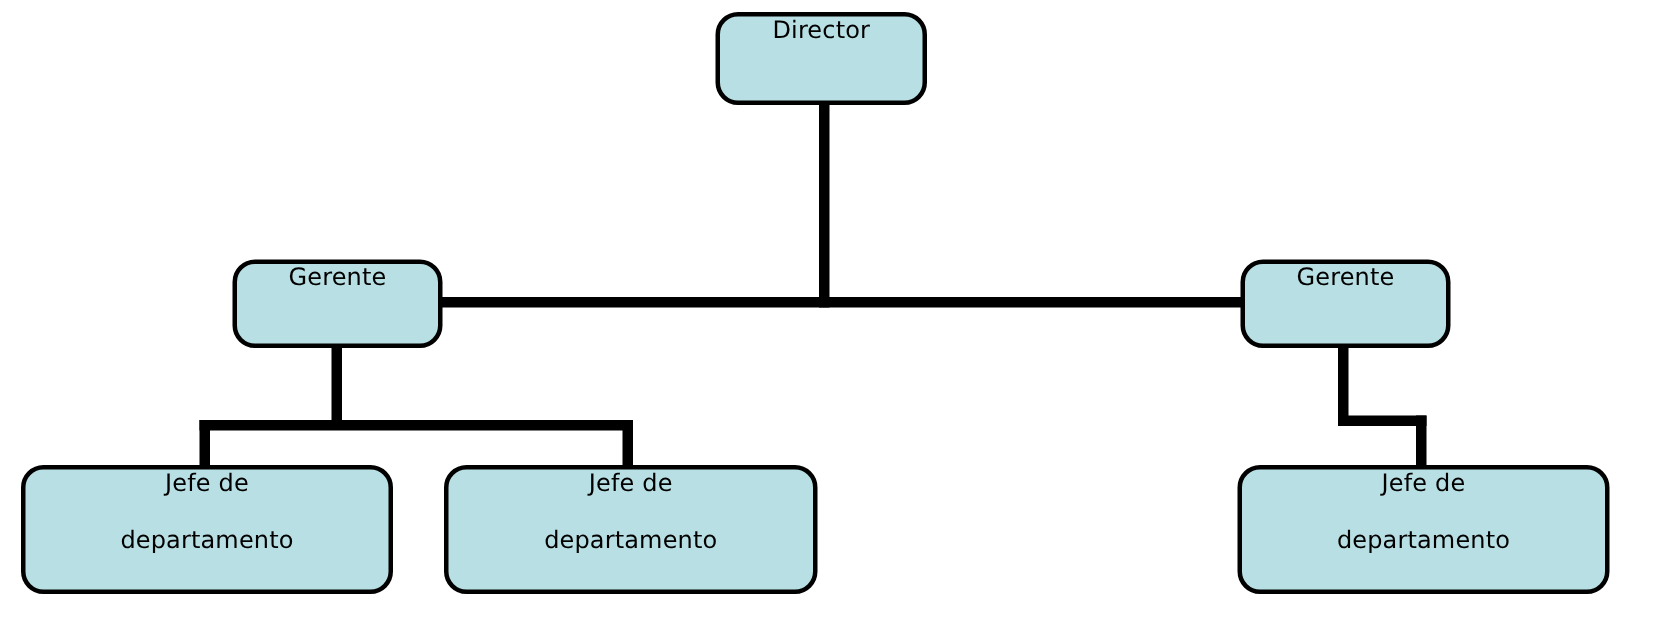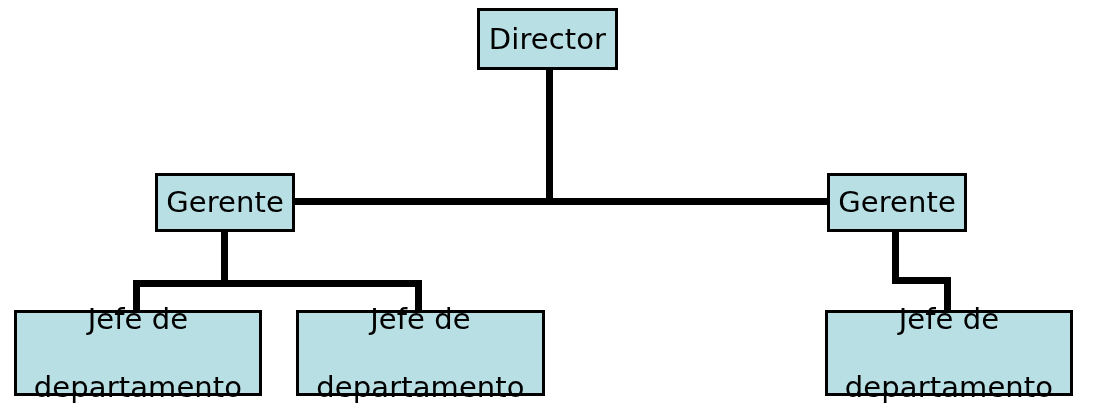--- a/index.html
+++ b/index.html
@@ -13,27 +13,26 @@
     height: 413px;
     background: #ffffff;
     overflow: hidden;
     font-family: "DejaVu Sans", sans-serif;
   }
   .node {
     position: absolute;
     box-sizing: border-box;
     background: #b8dfe3;
     border: 3px solid #000000;
-    border-radius: 0;
+    border-radius: 15px;
     display: flex;
-    align-items: center;
     justify-content: center;
     text-align: center;
     color: #000000;
-    font-size: 29px;
+    font-size: 16px;
     line-height: 1.18;
     letter-spacing: 0.1px;
     z-index: 3;
   }
   .node span {
     display: block;
     padding: 0 4px;
   }
   .edge {
     position: absolute;

